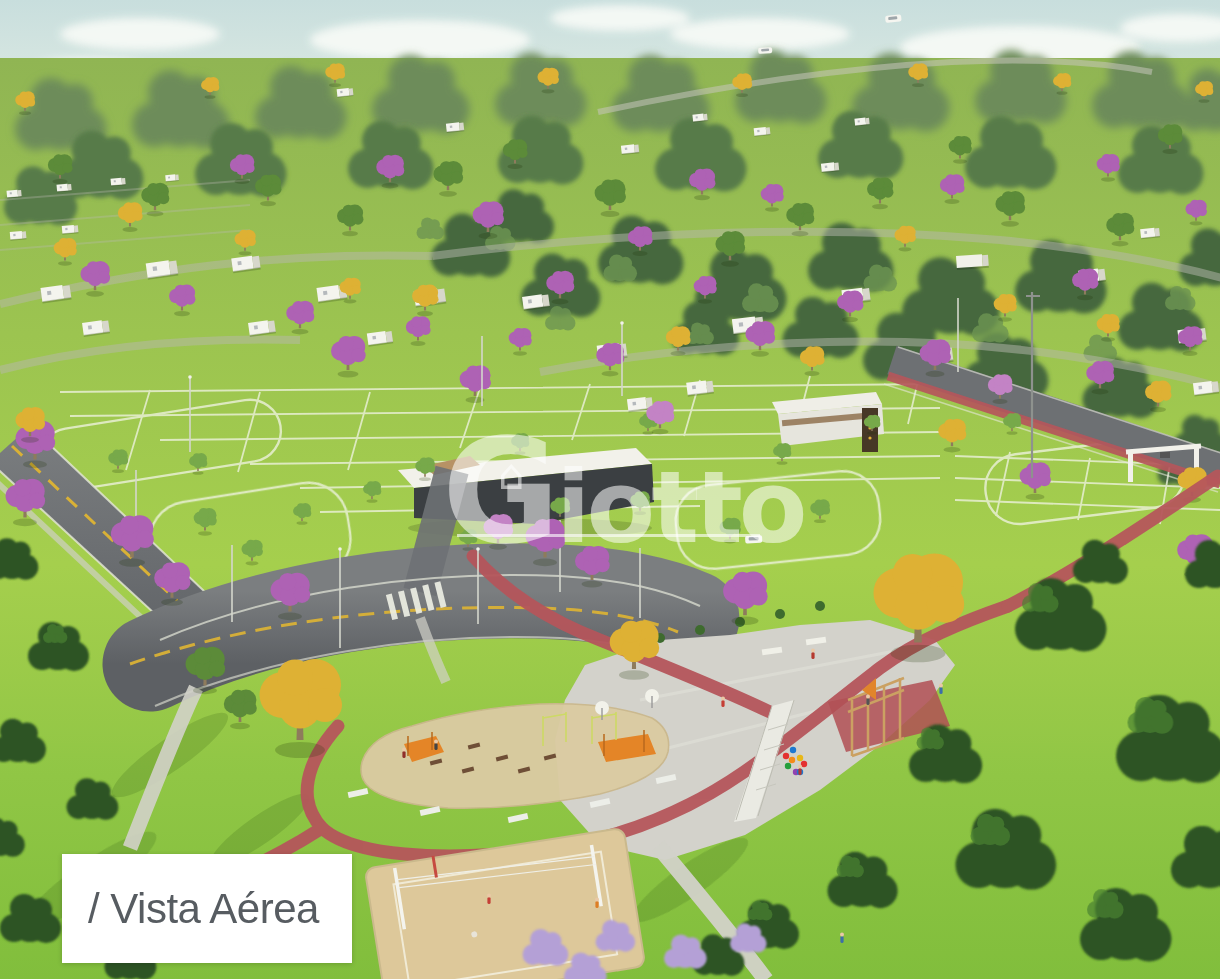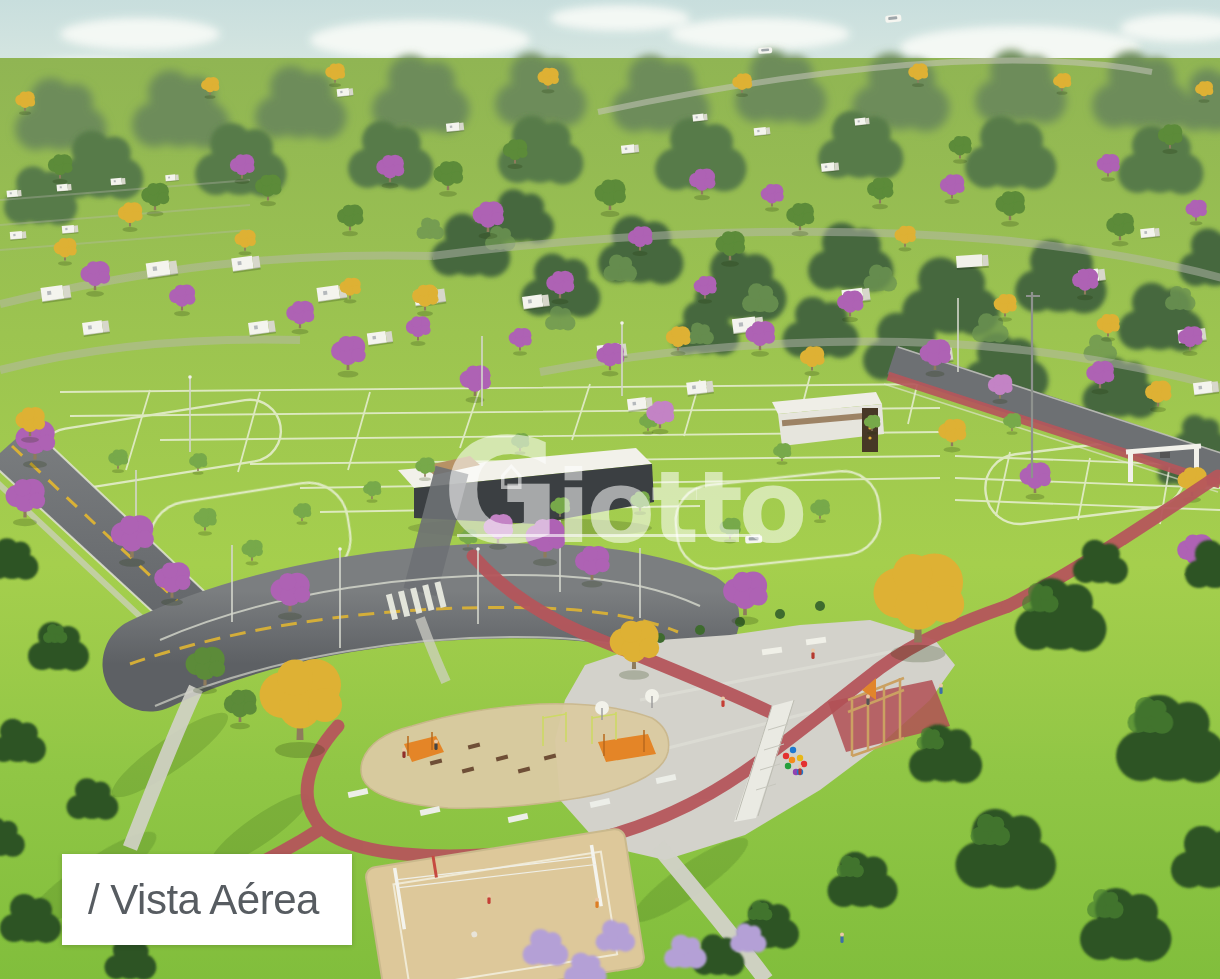--- a/index.html
+++ b/index.html
@@ -14,21 +14,21 @@
   .darktree{color:var(--tree_dark,#2f5326)} .darklight{color:#4d8136}
   .lavender{color:#b3a0d4}
   .watermark{position:absolute;left:442px;top:402px;width:360px;height:160px;pointer-events:none;}
   .watermark .brand{font-family:"DejaVu Sans",sans-serif;font-weight:bold;font-size:100px;
       letter-spacing:-4px;color:var(--watermark_white,rgba(255,255,255,.55));line-height:1.25;}
   .watermark .brand::first-letter{font-size:144px;}
   .watermark .underline{position:absolute;left:15px;top:132px;width:303px;height:3px;
       background:rgba(255,255,255,.62);}
   .watermark .house{position:absolute;left:56px;top:48px;font-size:42px;
       color:rgba(255,255,255,.55);font-family:"DejaVu Sans",sans-serif;}
-  .caption{position:absolute;left:62px;top:854px;width:290px;height:91px;
+  .caption{position:absolute;left:62px;top:854px;width:290px;height:109px;
       background:var(--caption_bg,#ffffff);display:flex;align-items:center;
       box-shadow:0 1px 5px rgba(0,0,0,.18);}
   .caption span{padding-left:26px;font-size:42px;letter-spacing:-.5px;
       color:var(--caption_text,#575c61);}
 </style>
 </head>
 <body>
 
 <div class="stage">
 <svg class="scene" viewBox="0 0 1220 979" width="1220" height="979" preserveAspectRatio="none" xmlns="http://www.w3.org/2000/svg">

